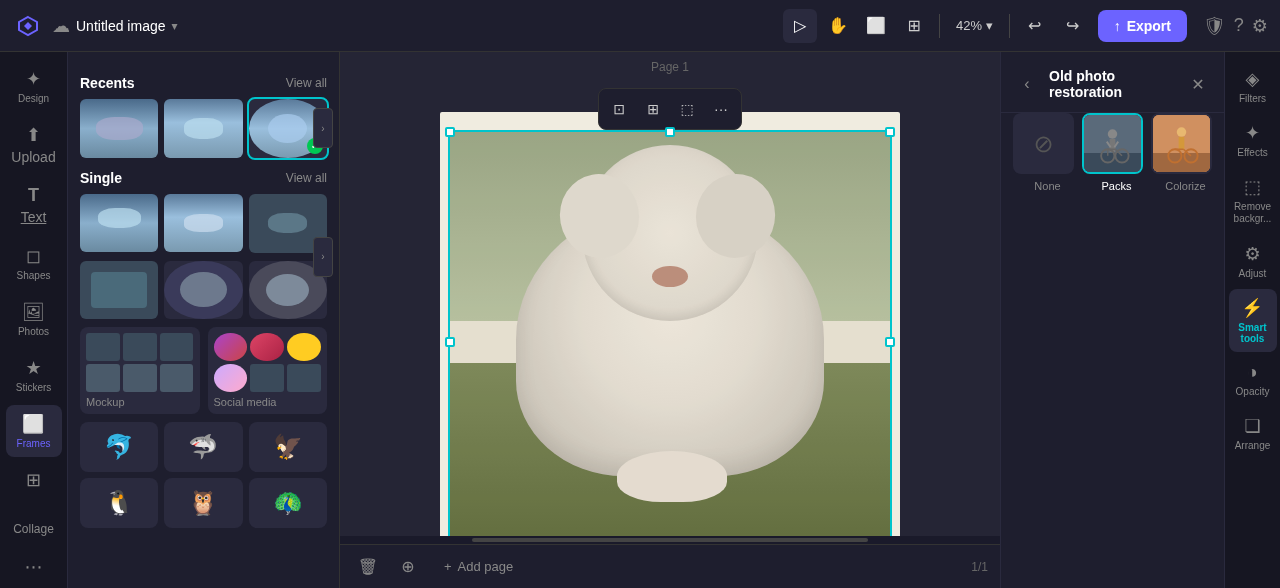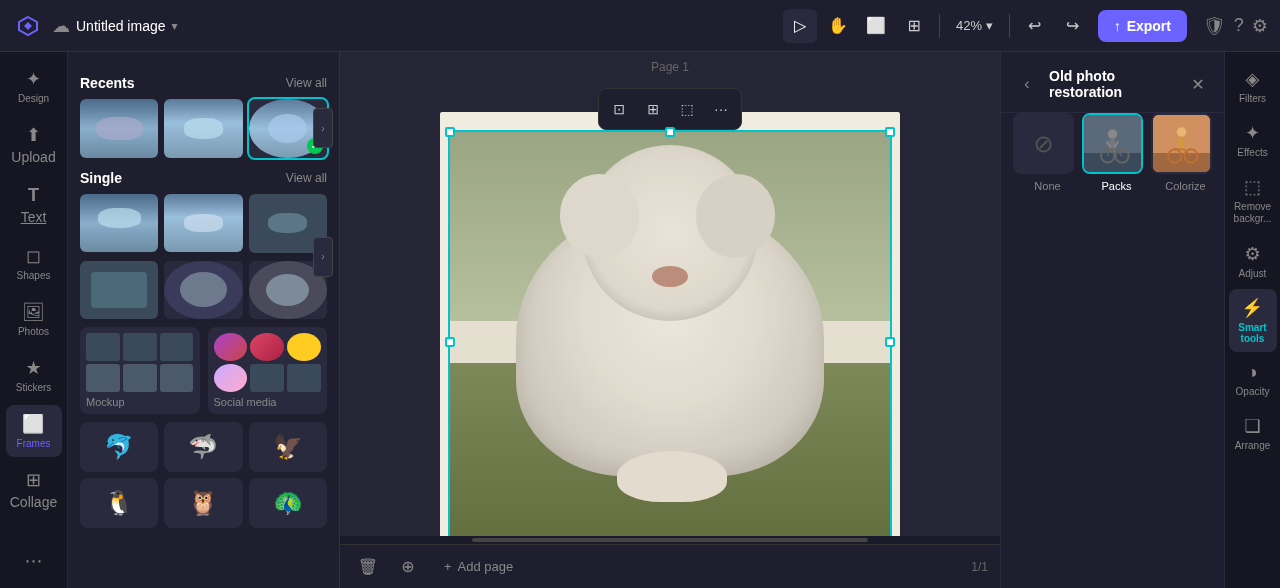--- a/index.html
+++ b/index.html
@@ -505,21 +505,21 @@
       <div class="sidebar-nav-item">
         <span class="nav-icon">★</span>
         <span style="font-size:10px;">Stickers</span>
       </div>
       <div class="sidebar-nav-item active">
         <span class="nav-icon">⬜</span>
         <span style="font-size:10px;">Frames</span>
       </div>
       <div class="sidebar-nav-item">
         <span class="nav-icon">⊞</span>
-        <span style="font-size:14px;">Collage</span>
+        <span style="font-size:12px;margin-top:28px;">Collage</span>
       </div>
       <div class="sidebar-nav-item" style="margin-top:auto;">
         <span class="nav-icon">⋯</span>
       </div>
     </div>
 
     <div class="sidebar-content">
 
       <div class="section-header">
         <span class="section-title">Recents</span>

